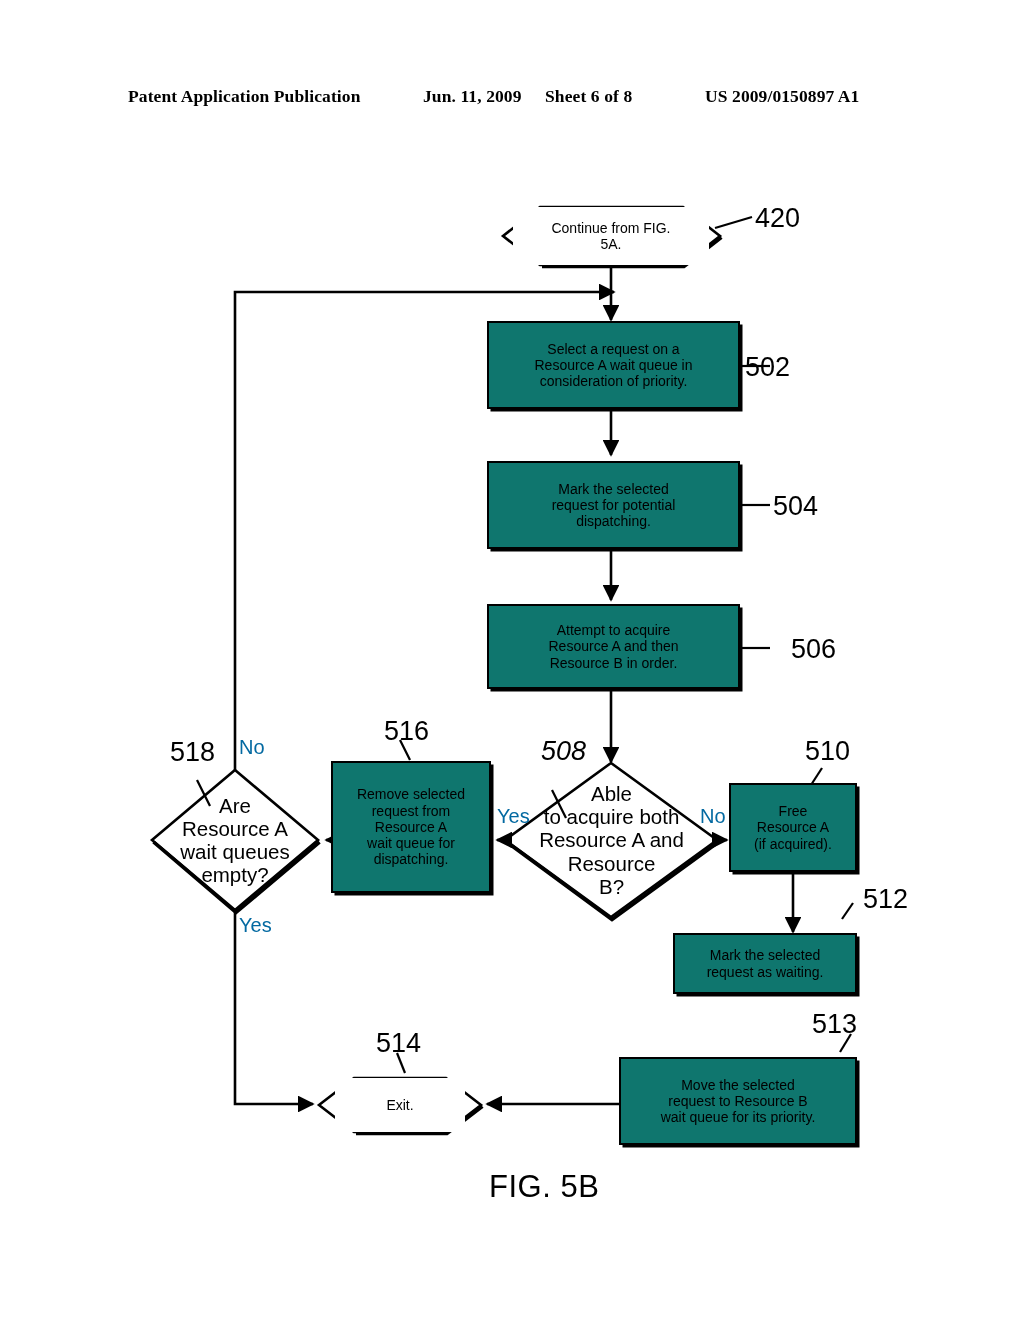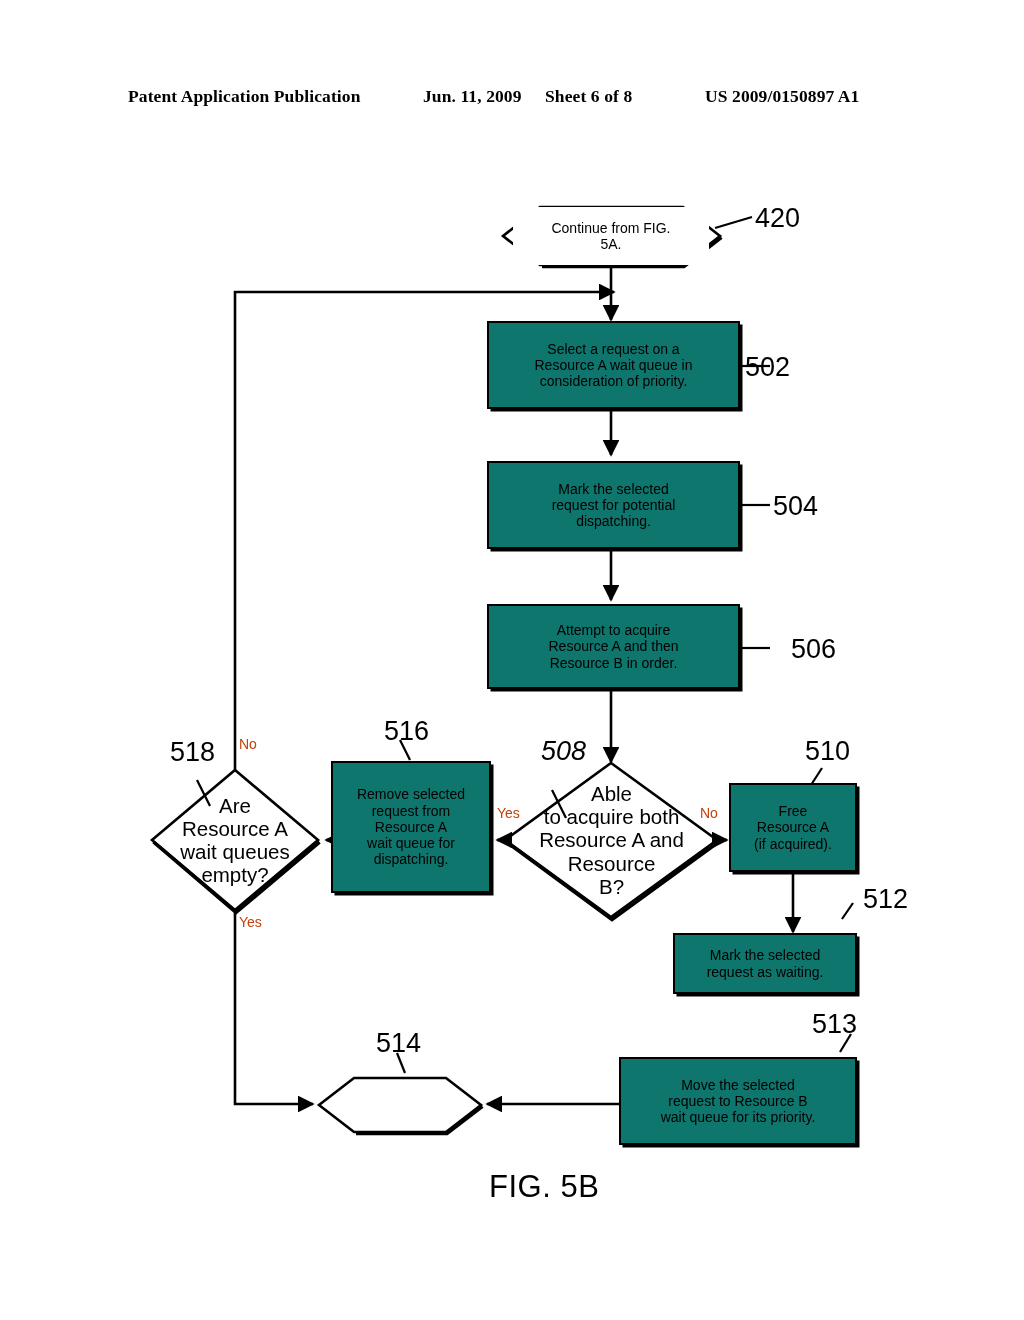--- a/index.html
+++ b/index.html
@@ -74,23 +74,23 @@
     font-family:"Liberation Sans", sans-serif;
     font-size:27px;
     line-height:1;
     color:#000;
     white-space:nowrap;
   }
   
   .elabel{
     position:absolute;
     font-family:"Liberation Sans", sans-serif;
-    font-size:14px;
+    font-size:20px;
     line-height:1;
-    color:#c2410c;
+    color:#0369a1;
     white-space:nowrap;
   }
   
   .figcap{
     position:absolute;
     font-family:"Liberation Sans", sans-serif;
     font-size:31px;
     font-weight:400;
     letter-spacing:.5px;
     color:#000;
@@ -241,20 +241,23 @@
   </div>
   <div class="ref" style="left:820px;top:886px;margin-left:43px;">512</div>
 
   <div class="node rect" style="left:619px;top:1057px;width:238px;height:88px;">
     <span>Move the selected
 request to Resource B
 wait queue for its priority.</span>
   </div>
   <div class="ref" style="left:812px;top:1011px;">513</div>
 
+  <div class="node hex" style="left:335px;top:1078px;width:130px;height:54px;">
+    <span class="hexlabel">Exit.</span>
+  </div>
   <div class="ref" style="left:376px;top:1030px;">514</div>
 
   <div class="elabel" style="left:497px;top:806px;">Yes</div>
   <div class="elabel" style="left:700px;top:806px;">No</div>
   <div class="elabel" style="left:239px;top:737px;">No</div>
   <div class="elabel" style="left:239px;top:915px;">Yes</div>
 
   <div class="figcap" style="left:489px;top:1147px;">FIG. 5B</div>
 
 </div>

